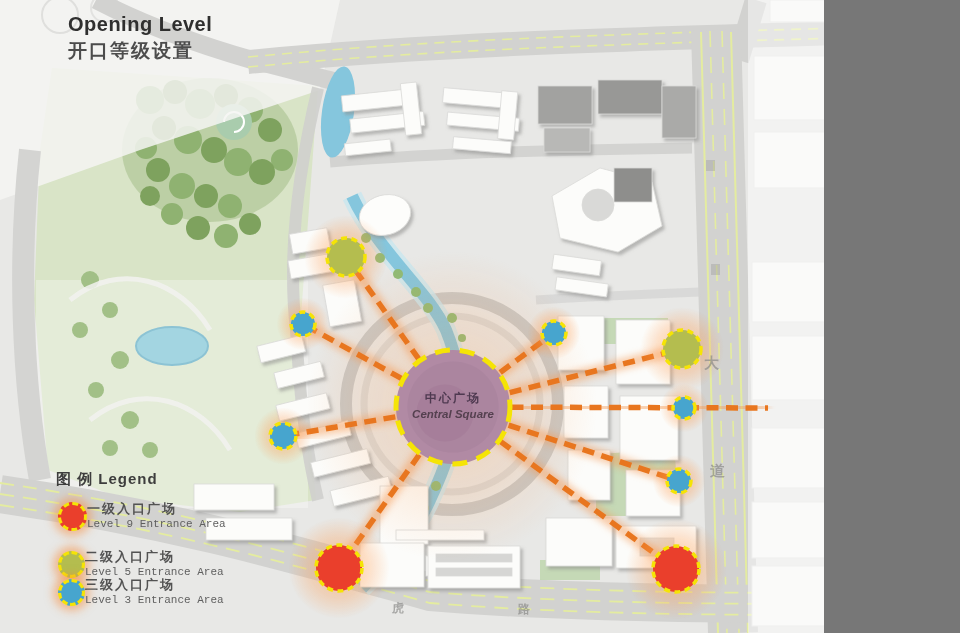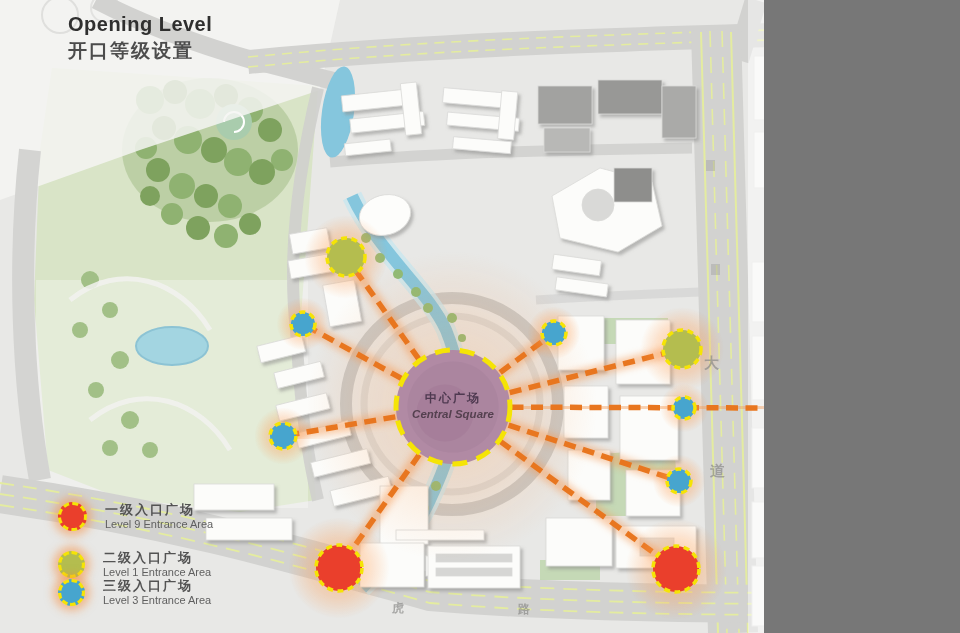--- a/index.html
+++ b/index.html
@@ -1,17 +1,17 @@
 <!DOCTYPE html>
 <html><head>
 <meta charset="utf-8">
 <style>
   html,body{margin:0;padding:0;background:#777;}
   .stage{
-    position:relative;width:764px;height:633px;overflow:hidden;
+    position:relative;width:824px;height:633px;overflow:hidden;
     background:#ffffff;
     font-family:"Liberation Sans","DejaVu Sans",sans-serif;
   }
   .stage svg{position:absolute;left:0;top:0;}
   
   .title-block{position:absolute;left:68px;top:12px;line-height:1.25;}
   .title-en{font-size:20px;font-weight:bold;color:#2f2f2f;letter-spacing:.5px;}
   .title-zh{font-size:19px;font-weight:bold;color:#4c4c4c;letter-spacing:2px;margin-top:2px;}
   
   .sq-label{position:absolute;left:383px;top:390px;width:140px;text-align:center;pointer-events:none;}
@@ -21,21 +21,21 @@
   .legend{position:absolute;left:56px;top:470px;width:220px;}
   .legend-heading{font-size:15px;font-weight:bold;color:#3d3d3d;letter-spacing:1px;margin-bottom:8px;}
   .legend-row{position:absolute;left:0;display:flex;align-items:center;}
   .legend-row.r0{top:32px;}
   .legend-row.r1{top:80px;}
   .legend-row.r2{top:108px;}
   .legend-icon{border-radius:50%;border:3px dashed #f5e405;
     box-shadow:0 0 9px 5px rgba(247,140,60,.5);margin-left:2px;}
   .legend-icon.big{width:23px;height:23px;}
   .legend-icon.med{width:21px;height:21px;}
-  .legend-text{margin-left:18px;line-height:1.2;}
+  .legend-text{line-height:1.2;font-family:Liberation Mono, monospace;}
   .legend-zh{font-size:13px;color:#535353;letter-spacing:2px;font-weight:bold;}
   .legend-en{font-size:11px;color:#5f5f5f;}
   
   .rlabel{position:absolute;color:#8b8b89;opacity:.7;font-weight:bold;pointer-events:none;}
   .rl0{left:704px;top:354px;font-size:15px;}
   .rl1{left:710px;top:462px;font-size:15px;}
   .rl2{left:392px;top:600px;font-size:12px;}
   .rl3{left:518px;top:601px;font-size:12px;}
 </style>
 </head>
@@ -329,34 +329,35 @@
     <div class="title-en">Opening Level</div>
     <div class="title-zh">开口等级设置</div>
   </div>
 
   <div class="sq-label">
     <div class="sq-zh">中心广场</div>
     <div class="sq-en">Central Square</div>
   </div>
 
   <div class="legend">
+    <div class="legend-heading">图 例 Legend</div>
 
     <div class="legend-row r0">
       <span class="legend-icon big" style="background: rgb(234, 63, 44);"></span>
       <span class="legend-text">
         <div class="legend-zh">一级入口广场</div>
         <div class="legend-en">Level 9 Entrance Area</div>
       </span>
     </div>
 
     <div class="legend-row r1">
       <span class="legend-icon med" style="background: rgb(180, 189, 79);"></span>
       <span class="legend-text">
         <div class="legend-zh">二级入口广场</div>
-        <div class="legend-en">Level 1 Entrance Area</div>
+        <div class="legend-en">Level 5 Entrance Area</div>
       </span>
     </div>
 
     <div class="legend-row r2">
       <span class="legend-icon med" style="background: rgb(71, 165, 206);"></span>
       <span class="legend-text">
         <div class="legend-zh">三级入口广场</div>
         <div class="legend-en">Level 3 Entrance Area</div>
       </span>
     </div>

